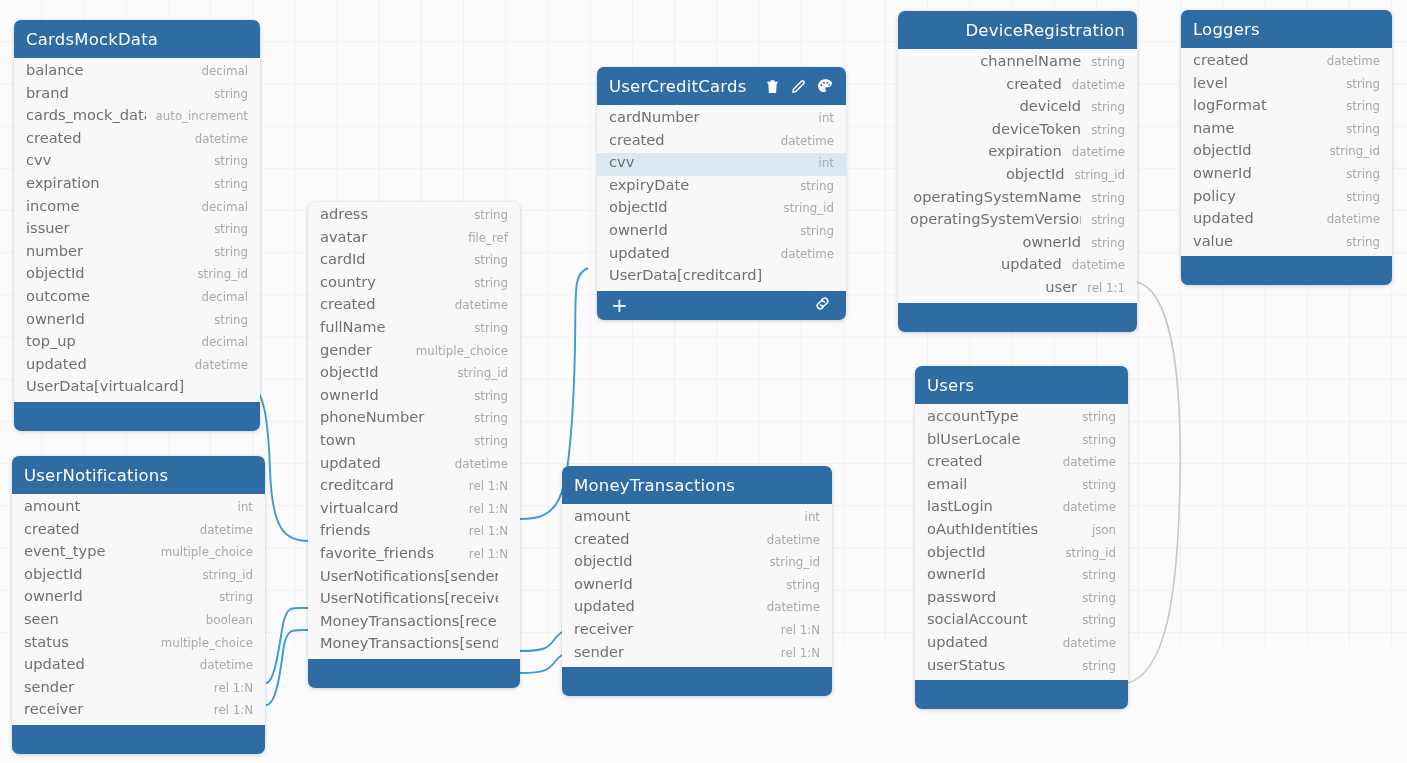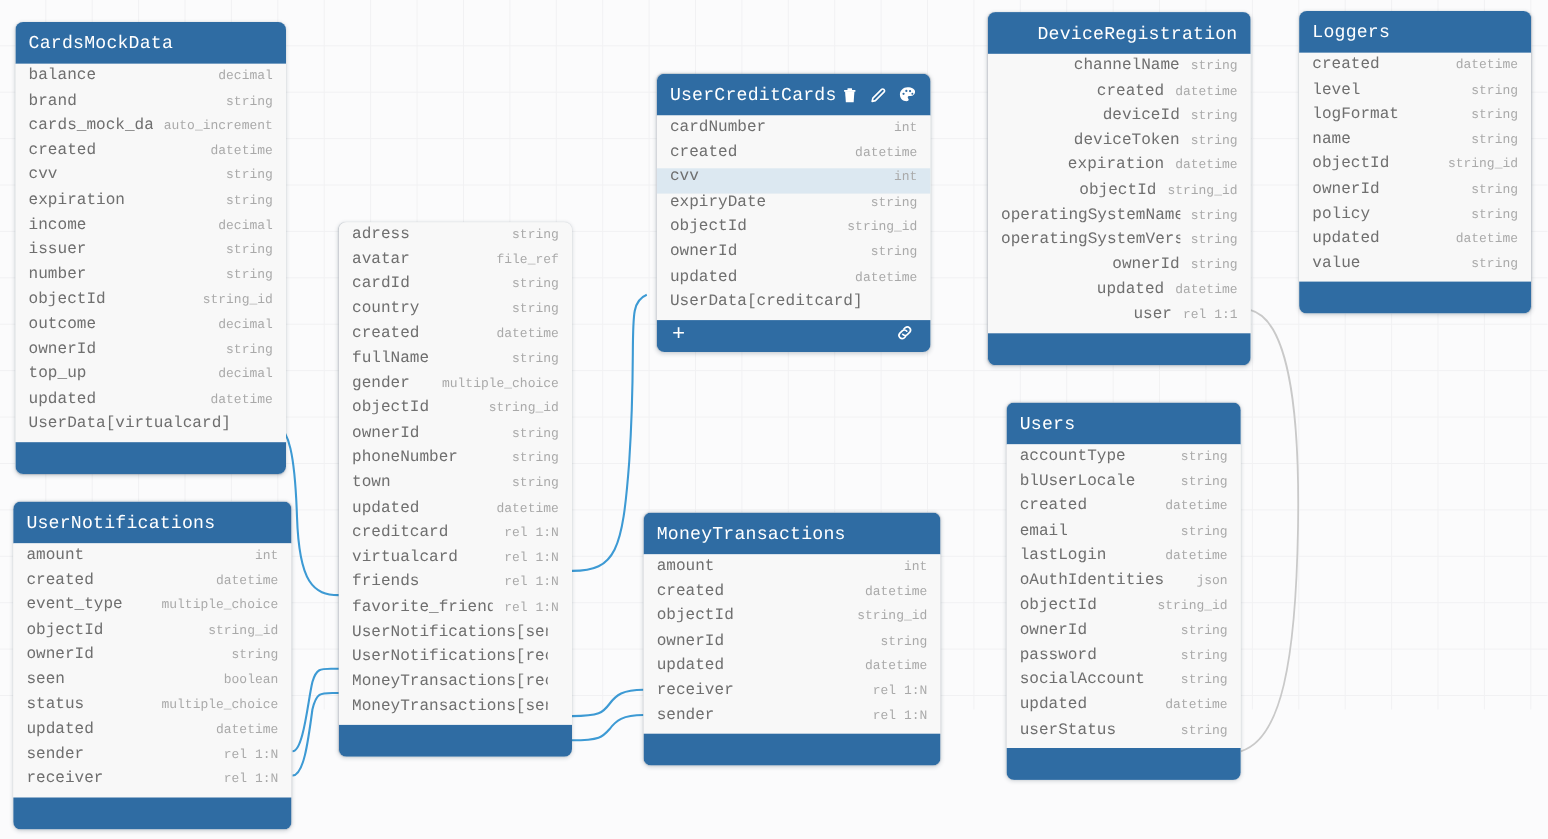--- a/index.html
+++ b/index.html
@@ -11,21 +11,20 @@
   }
   #canvas {
     position: relative;
     width: 1407px; height: 645px;
     background-color: #fbfbfc;
     background-image:
       linear-gradient(to right, #f1f1f3 1px, transparent 1px),
       linear-gradient(to bottom, #f1f1f3 1px, transparent 1px);
     background-size: 42.2px 42.2px;
     background-position: -1px -1px;
-    font-family: Liberation Mono, monospace;
   }
   #links { position: absolute; left:0; top:0; width:1407px; height:763px; pointer-events:none; }
 
   .card {
     position: absolute;
     background: #f8f8f8;
     border-radius: 7px;
     box-shadow: 0 1px 4px rgba(30,50,70,0.20), 0 0 1px rgba(30,50,70,0.18);
     overflow: hidden;
   }
@@ -353,21 +352,21 @@
           </div>
         </div>
         <div class="card-foot" style="background: rgb(47, 108, 163);">
           <span class="foot-plus">+</span>
           <span><svg width="19" height="19" viewBox="0 0 24 24" fill="none" stroke="#ffffff" stroke-width="1.9" stroke-linecap="round">
               <path d="M9.6 13.8a3.6 3.6 0 0 0 5.3.4l2.9-2.9a3.7 3.7 0 0 0-5.2-5.2l-1.6 1.6"></path>
               <path d="M14.4 10.2a3.6 3.6 0 0 0-5.3-.4l-2.9 2.9a3.7 3.7 0 0 0 5.2 5.2l1.6-1.6"></path>
             </svg></span>
         </div>
       </div>
-      <div class="card" style="left: 585px; top: 466px; width: 270px;">
+      <div class="card" style="left: 562px; top: 466px; width: 270px;">
         <div class="card-head" style="background: rgb(47, 108, 163);">
           <span class="card-title">MoneyTransactions</span>
         </div>
         <div class="rows">
           <div class="row">
             <span class="fname">amount</span>
             <span class="ftype">int</span>
           </div>
           <div class="row">
             <span class="fname">created</span>

